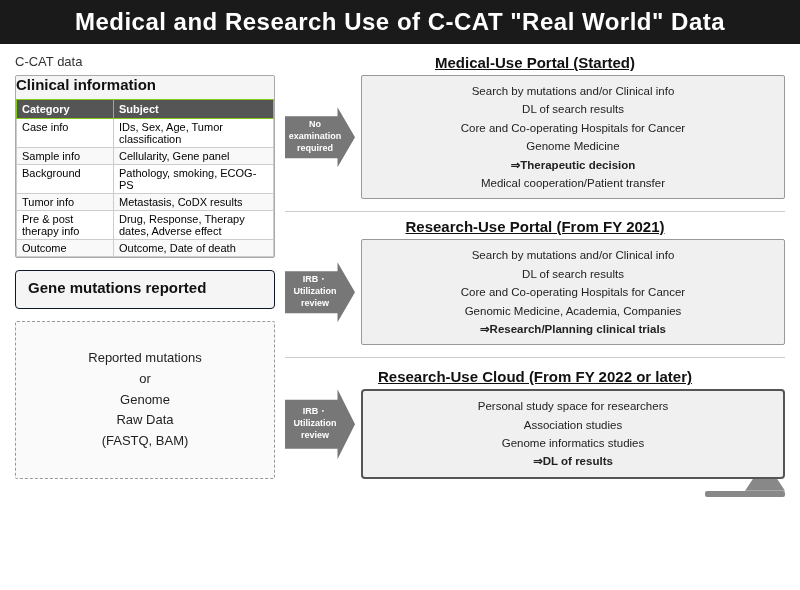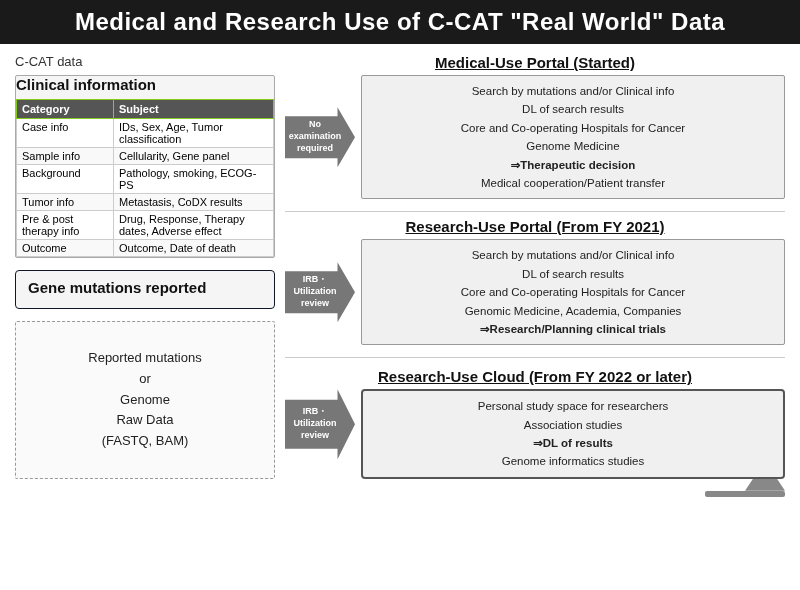--- a/index.html
+++ b/index.html
@@ -336,22 +336,22 @@
       <div class="portal-title">Research-Use Cloud (From FY 2022 or later)</div>
       <div class="portal-content-row">
         <div class="arrow-block">
           <div class="arrow-shape" style="height:70px;"></div>
           <div class="arrow-label" style="top:50%;transform:translateY(-50%);">IRB・Utilization review</div>
         </div>
         <div class="monitor-col" style="flex:1;display:flex;flex-direction:column;align-items:flex-end;">
           <div class="monitor-screen" id="portal3-info">
               <div>Personal study space for researchers</div>
               <div>Association studies</div>
+              <div>Genome informatics studies</div>
               <div style="font-weight: bold;">⇒DL of results</div>
-              <div>Genome informatics studies</div>
             </div>
           <div class="monitor-stand"></div>
           <div class="monitor-base"></div>
         </div>
       </div>
     </div>
 
   </div>
 </div>
 

